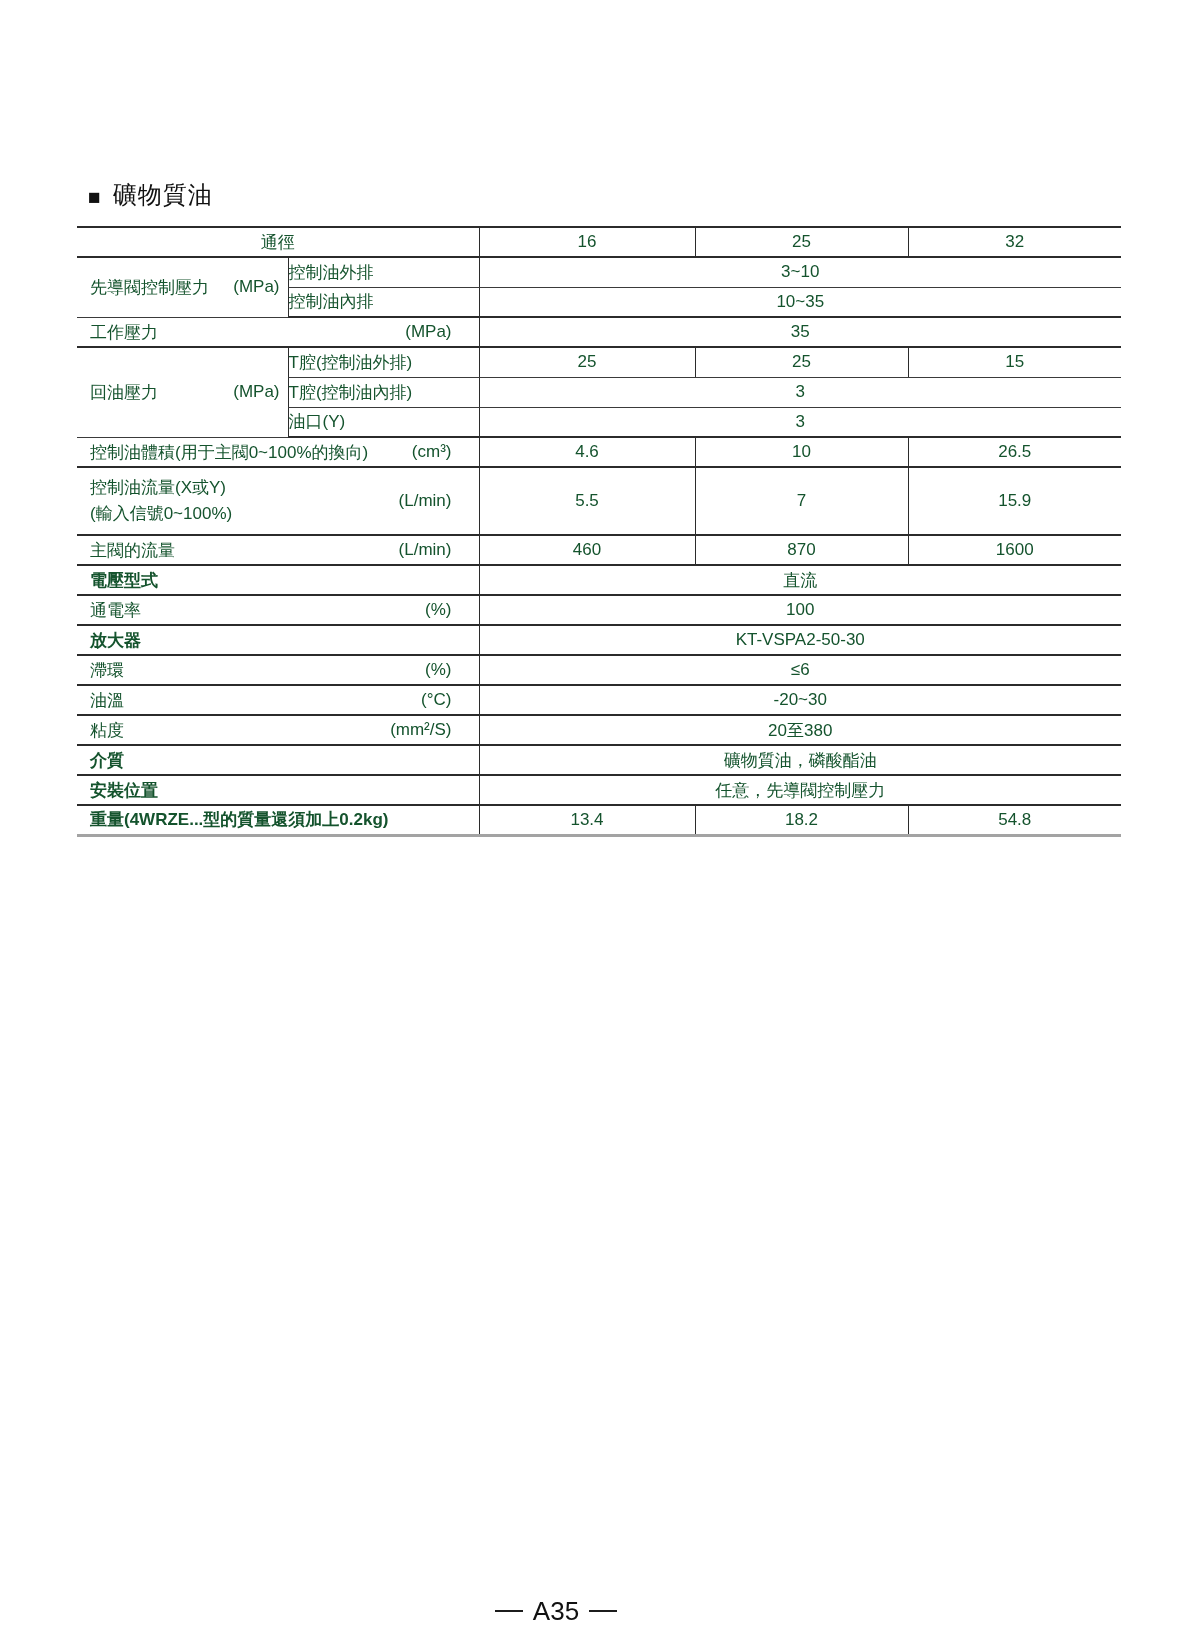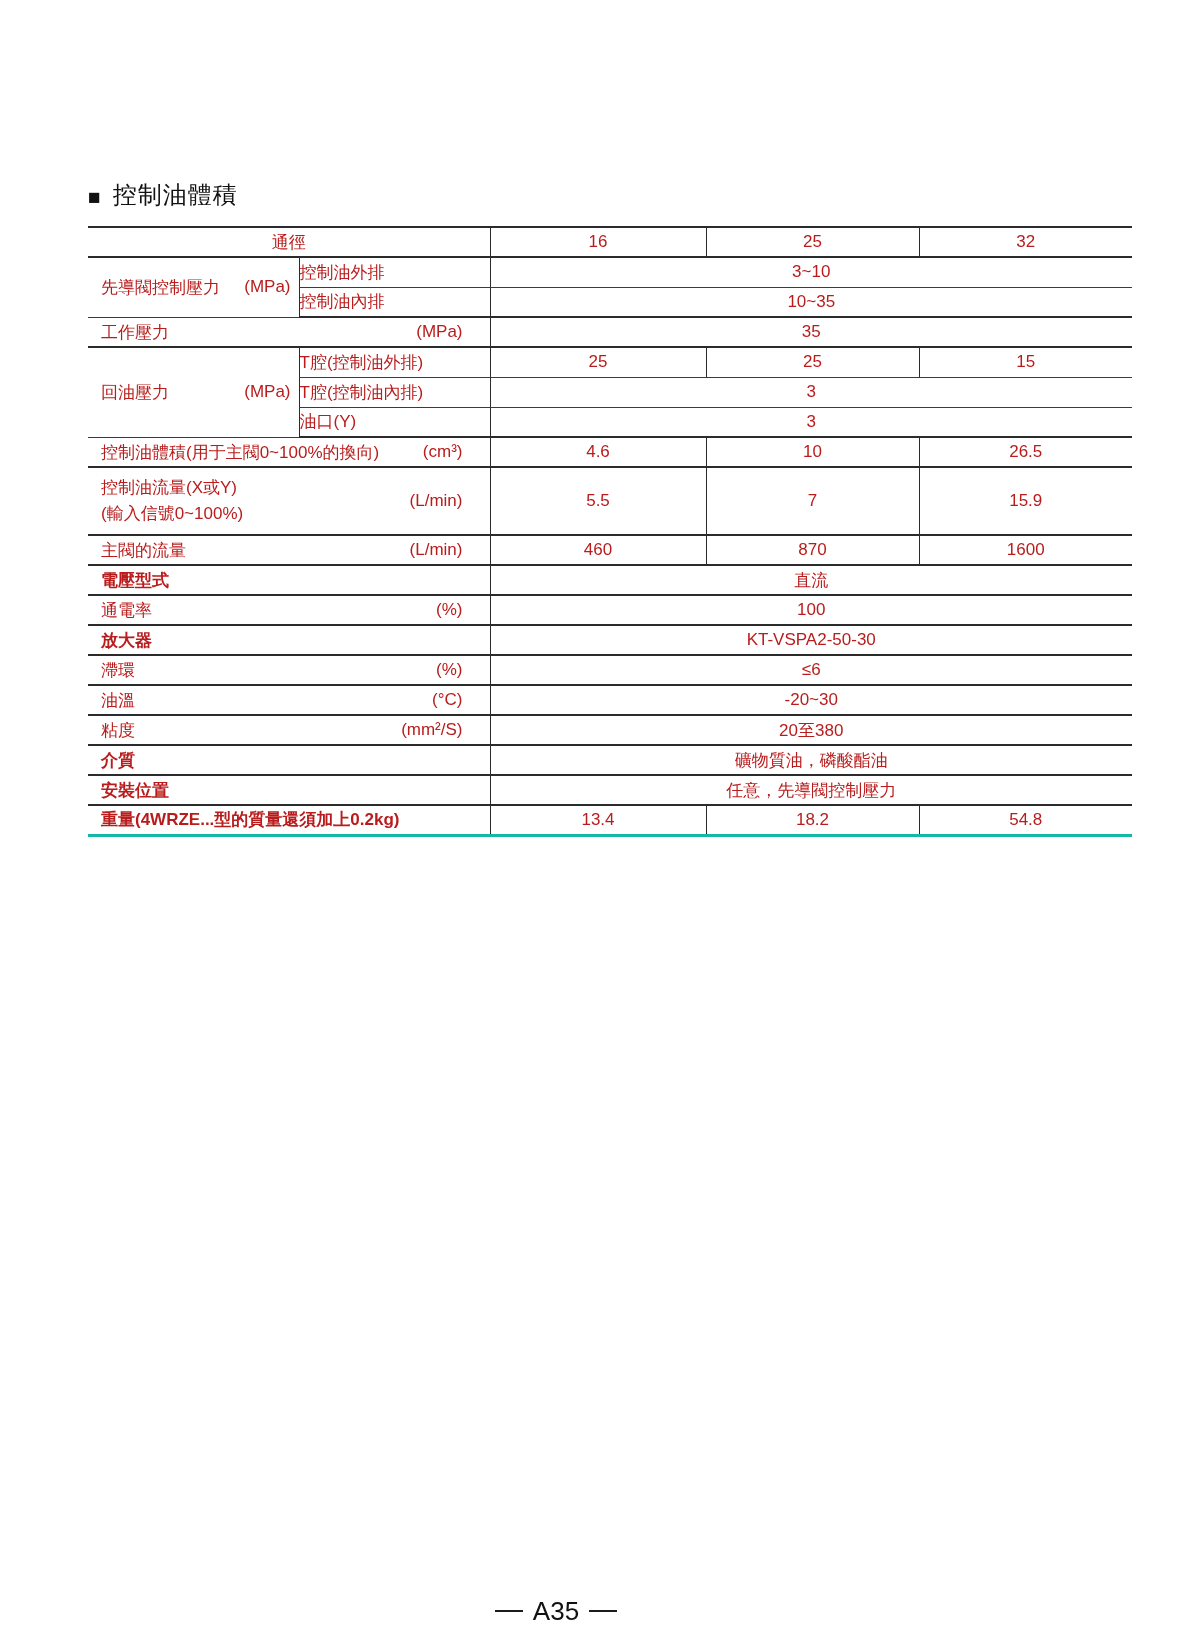--- a/index.html
+++ b/index.html
@@ -16,28 +16,28 @@
     left: 88px; top: 179px;
     display: flex; align-items: center; gap: 11px;
     font-size: 24px;
     letter-spacing: 1px;
     color: #111;
   }
   .section-title .marker { font-size: 21px; line-height: 1; position: relative; top: 1px; }
 
   table.spec {
     position: absolute;
-    left: 88px; top: 226px;
+    left: 77px; top: 226px;
     width: 1044px;
     border-collapse: collapse;
     table-layout: fixed;
     border-top: 2.5px solid #2b2b2b;
-    border-bottom: 3px solid #14b8a6;
+    border-bottom: 3px solid #a3a3a3;
     font-size: 17px;
-    color: #b91c1c;
+    color: #14532d;
   }
   td, th {
     height: 30px;
     font-weight: normal;
     vertical-align: middle;
     overflow: hidden;
     white-space: nowrap;
   }
   tr.major > td, tr.major > th { border-bottom: 2px solid #2b2b2b; }
   tr.minor > td { border-bottom: 1.2px solid #3a3a3a; }
@@ -64,21 +64,21 @@
     display: flex; justify-content: center; align-items: center; gap: 10px;
     font-size: 26px; color: #111;
   }
   .footer .dash { width: 28px; height: 2.6px; background: #1c1c1c; }
 </style>
 </head>
 <body>
 
 <div class="section-title">
   <span class="marker">■</span>
-  <span>控制油體積</span>
+  <span>礦物質油</span>
 </div>
 
 <table class="spec">
   <colgroup>
     <col style="width:211px">
       <col style="width:191px">
       <col style="width:216px">
       <col style="width:213px">
       <col style="width:213px">
   </colgroup>

